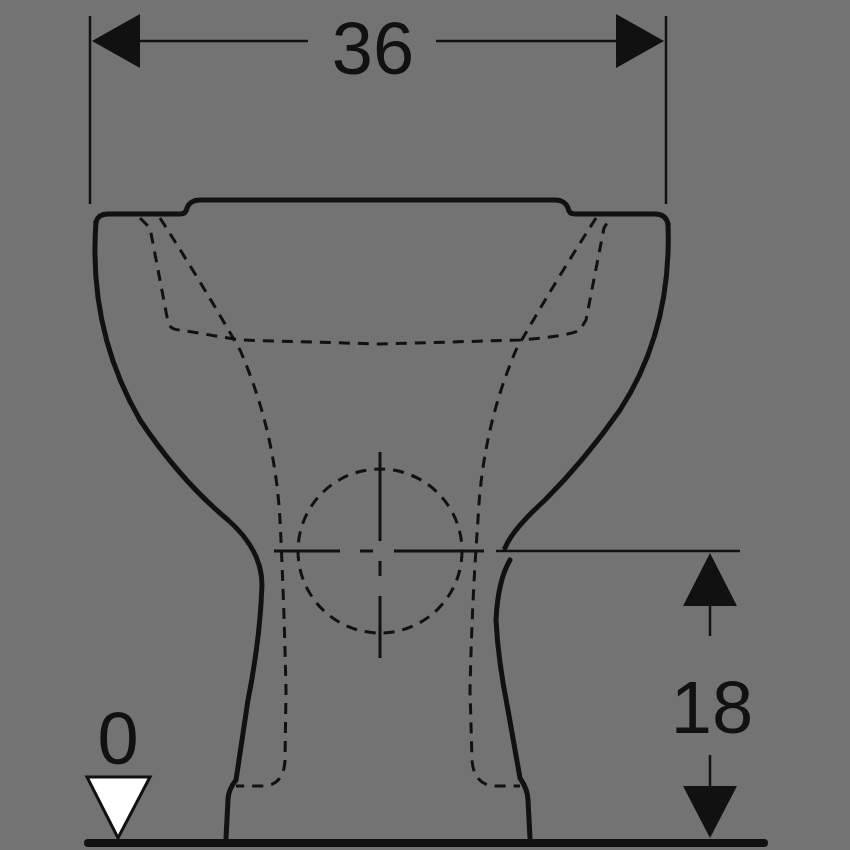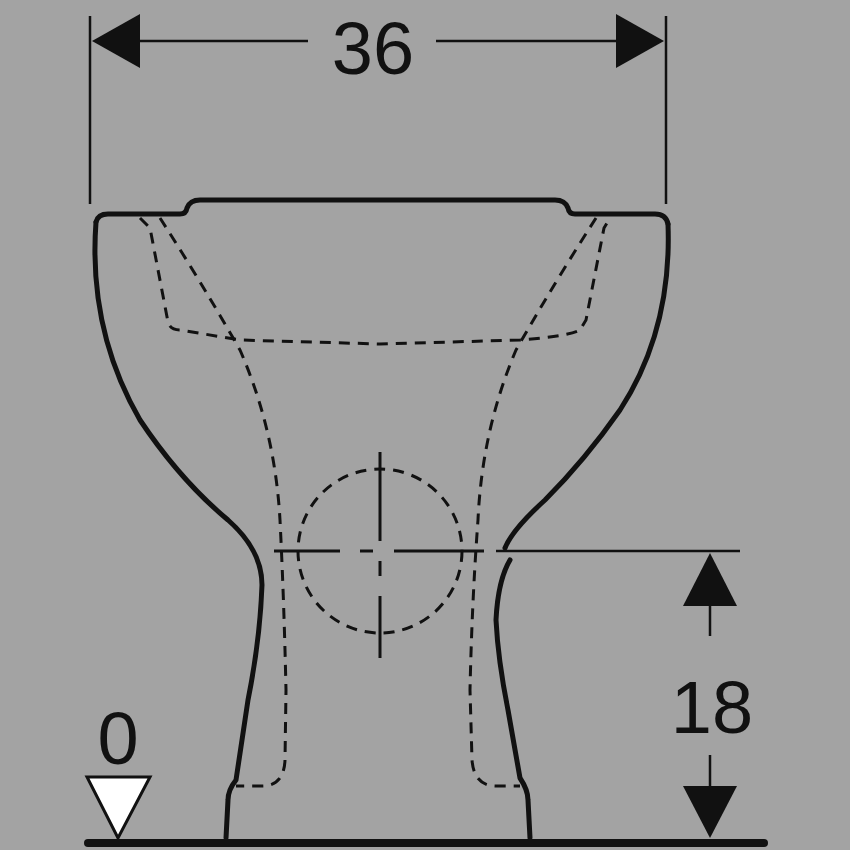--- a/index.html
+++ b/index.html
@@ -1,17 +1,17 @@
 <!DOCTYPE html>
 <html><head>
 <meta charset="utf-8">
 <style>
   html, body { margin: 0; padding: 0; background: #ffffff; }
   body { width: 850px; height: 850px; overflow: hidden; }
-  .canvas { position: relative; width: 850px; height: 850px; background: #a3a3a3; }
+  .canvas { position: relative; width: 850px; height: 850px; background: #737373; }
   svg { position: absolute; left: 0; top: 0; }
   .outline { fill: none; stroke: #111111; stroke-width: 5; stroke-linecap: round; stroke-linejoin: round; }
   .hidden-line { fill: none; stroke: #111111; stroke-width: 3; stroke-dasharray: 11 8; stroke-linecap: butt; }
   .dim-line { fill: none; stroke: #111111; stroke-width: 2.5; }
   .center-line { fill: none; stroke: #111111; stroke-width: 3; }
   .arrow { fill: #111111; stroke: none; }
   .floor { stroke: #111111; stroke-width: 8; stroke-linecap: round; }
   .dim-text { font-family: "Liberation Sans", sans-serif; font-size: 74px; fill: #111111; }
   .level-tri { fill: #ffffff; stroke: #111111; stroke-width: 3; }
 </style>

